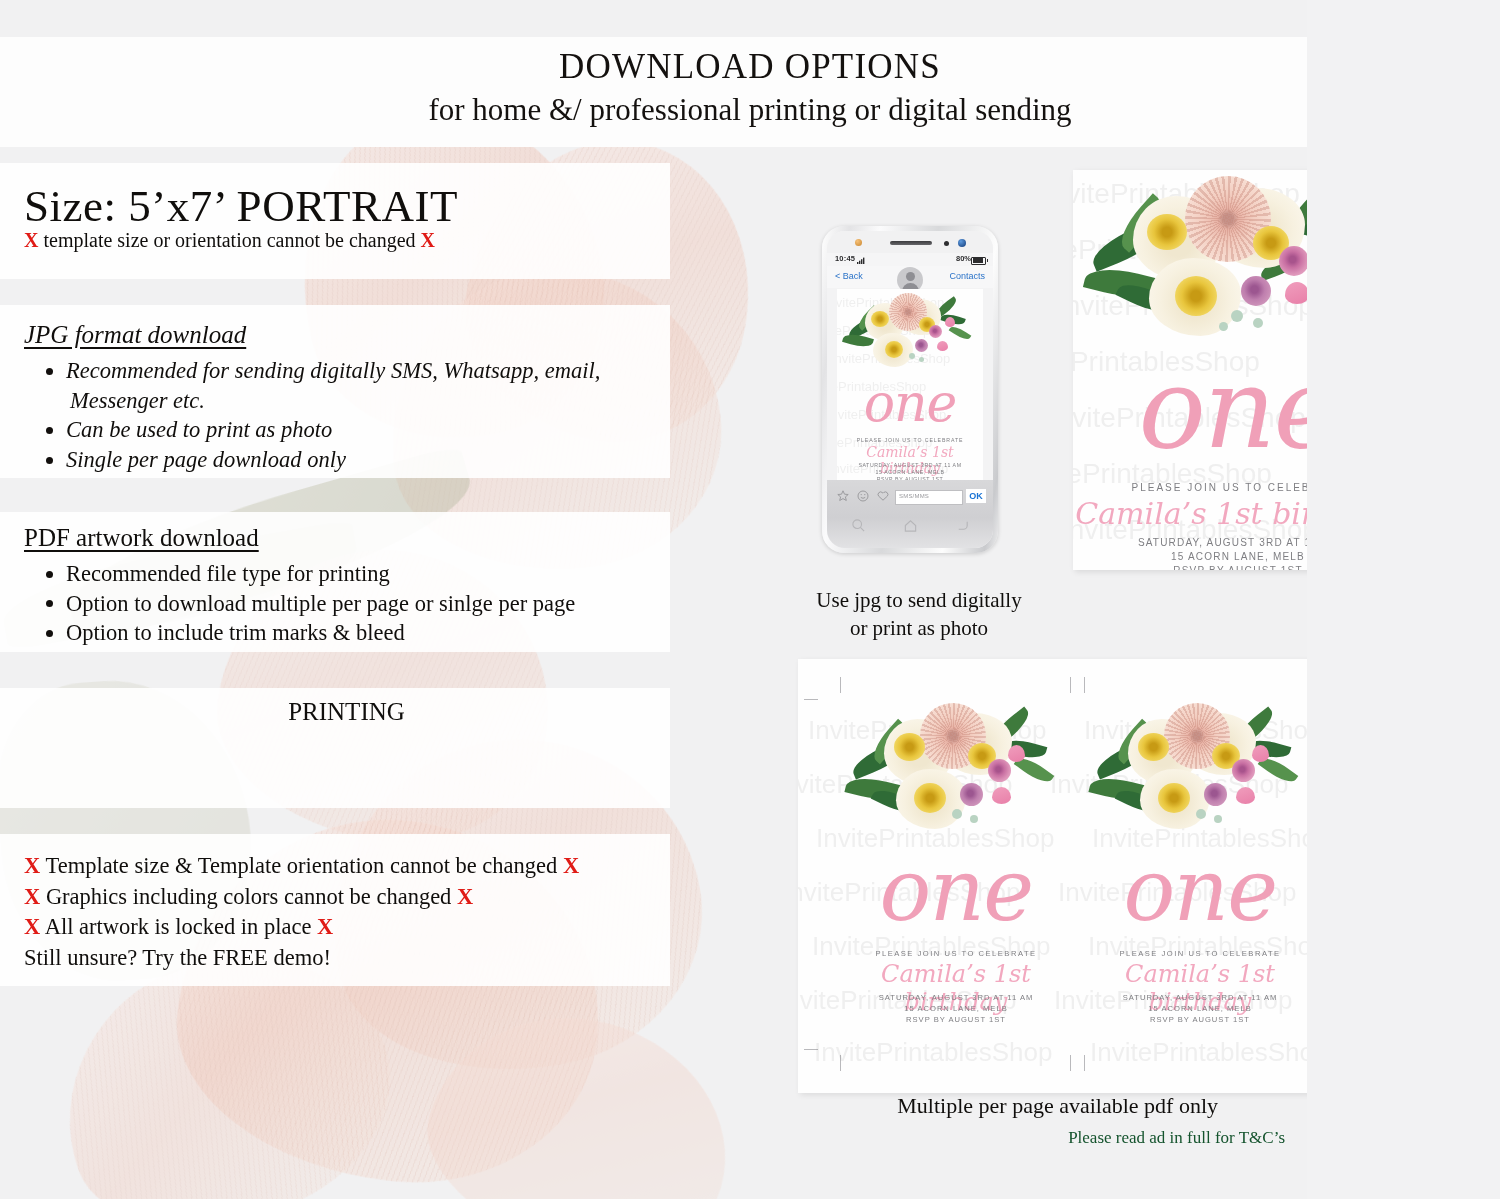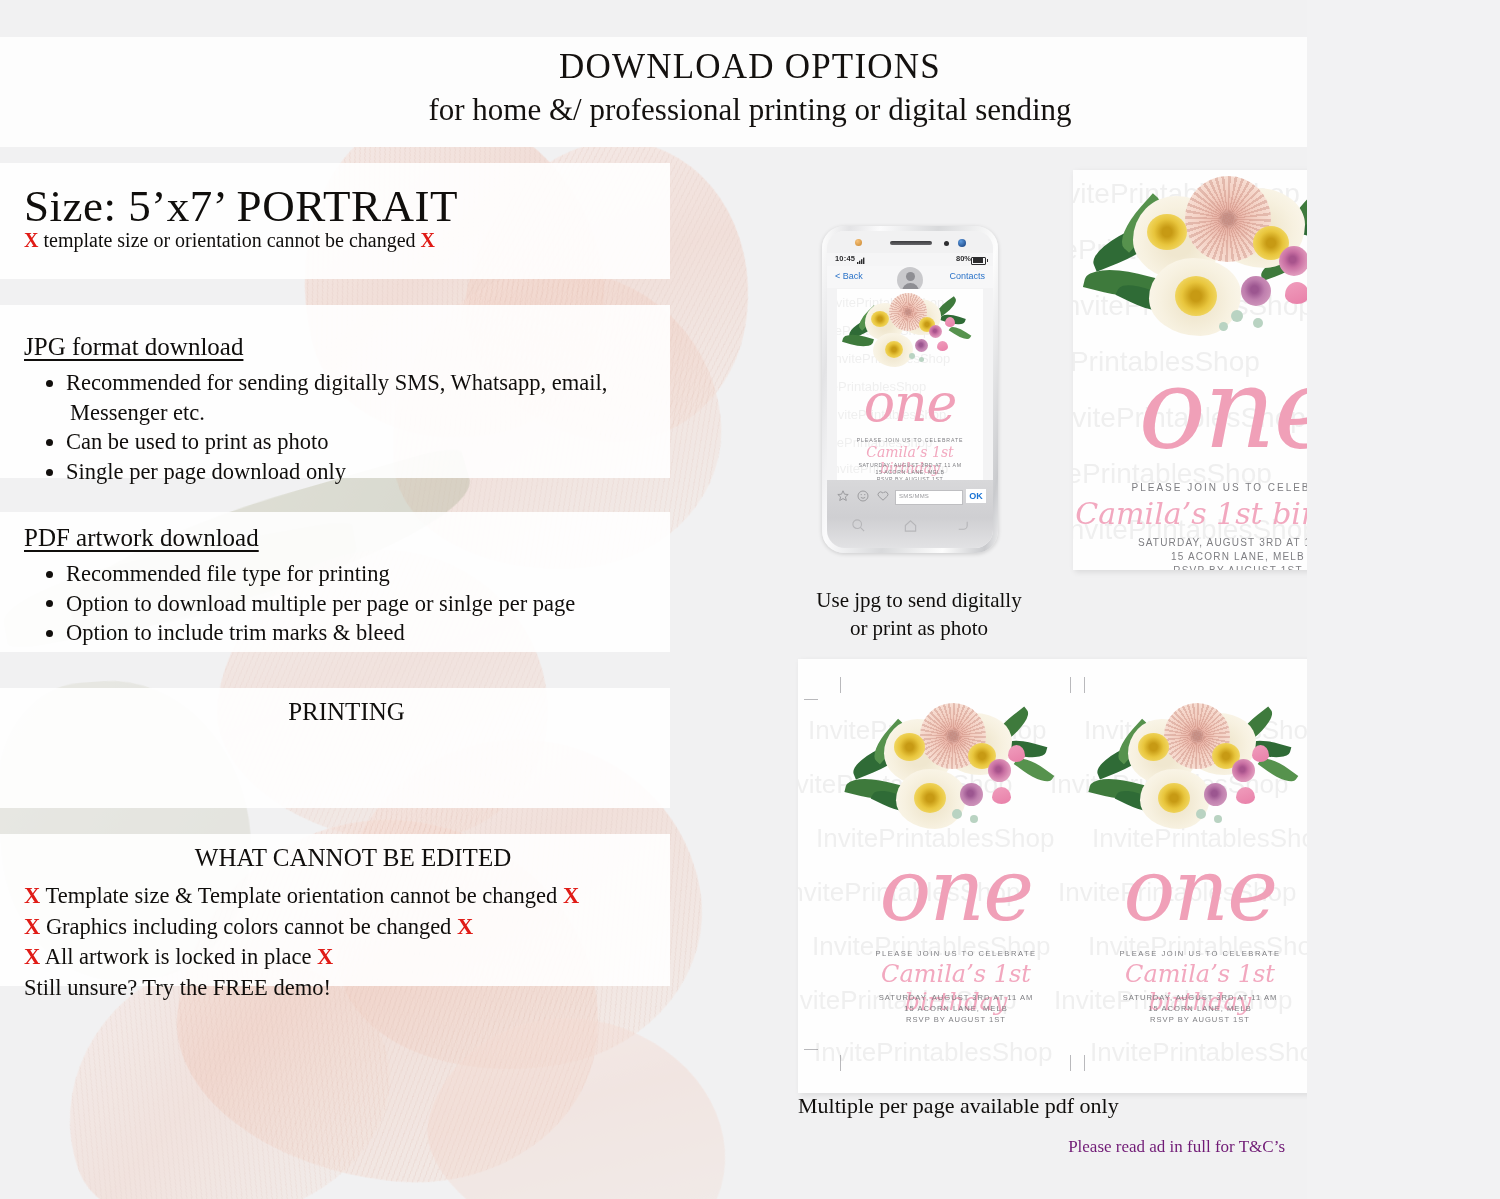--- a/index.html
+++ b/index.html
@@ -171,25 +171,25 @@
     font-size:21px;color:#100e0c;z-index:8;
   }
 
   
   #multi-sheet{
     position:absolute;left:798px;top:659px;width:570px;height:434px;background:#fefefe;z-index:7;
     box-shadow:2px 2px 6px rgba(0,0,0,.09);
   }
   .trim{position:absolute;background:#b9b9bc;}
   #cap-multi{
-    position:absolute;left:798px;top:1093px;width:420px;text-align:left;
+    position:absolute;left:798px;top:1093px;width:420px;text-align:right;
     font-size:22px;color:#100e0c;z-index:8;
   }
   #tc-note{
-    position:absolute;right:22px;top:1128px;font-size:17px;color:#701a75;z-index:8;margin-top:9px;
+    position:absolute;right:22px;top:1128px;font-size:17px;color:#14532d;z-index:8;
   }
 </style>
 </head>
 <body>
 
 <div id="stage">
 
   <div class="bg-floral" style="left:0;top:120px;width:780px;height:1079px;overflow:hidden;">
     <div class="petal lines" style="left:300px;top:-10px;width:300px;height:330px;transform:rotate(-14deg);"></div>
     <div class="petal lines" style="left:470px;top:20px;width:280px;height:300px;transform:rotate(12deg);opacity:.5;"></div>
@@ -212,21 +212,21 @@
   <div class="panel-text" style="left:24px;top:184px;width:640px;">
     <h1 class="size-head">Size: 5’x7’ PORTRAIT</h1>
     <div class="sub-note" style="">
       <span class="x-red">X</span>
       <span>template size or orientation cannot be changed</span>
       <span class="x-red">X</span>
     </div>
   </div>
 
   <div class="panel" style="top:305px;width:670px;height:173px;"></div>
-  <div class="panel-text" style="left:24px;top:332px;width:645px;">
+  <div class="panel-text" style="left:24px;top:320px;width:645px;font-style:italic;">
     <div class="sec-title">JPG format download</div>
     <ul class="bl">
       <li>Recommended for sending digitally SMS, Whatsapp, email,</li>
       <li class="cont" style="padding-left:24px;">Messenger etc.</li>
       <li>Can be used to print as photo</li>
       <li>Single per page download only</li>
     </ul>
   </div>
 
   <div class="panel" style="top:512px;width:670px;height:140px;"></div>
@@ -239,21 +239,20 @@
     </ul>
   </div>
 
   <div class="panel" style="top:688px;width:670px;height:120px;"></div>
   <div class="panel-text" style="left:24px;top:697px;width:645px;">
     <div class="sec-title plain">PRINTING</div>
   </div>
 
   <div class="panel" style="top:834px;width:670px;height:152px;"></div>
   <div class="panel-text" style="left:24px;top:843px;width:650px;">
-    <div class="sec-title plain" style="padding-left:8px;">WHAT CANNOT BE EDITED</div>
     <div class="xline" style="margin-top:8px;">
       <span class="x-red">X</span>
       <span>Template size &amp; Template orientation cannot be changed</span>
       <span class="x-red">X</span>
     </div>
     <div class="xline">
       <span class="x-red">X</span>
       <span>Graphics including colors cannot be changed</span>
       <span class="x-red">X</span>
     </div>

